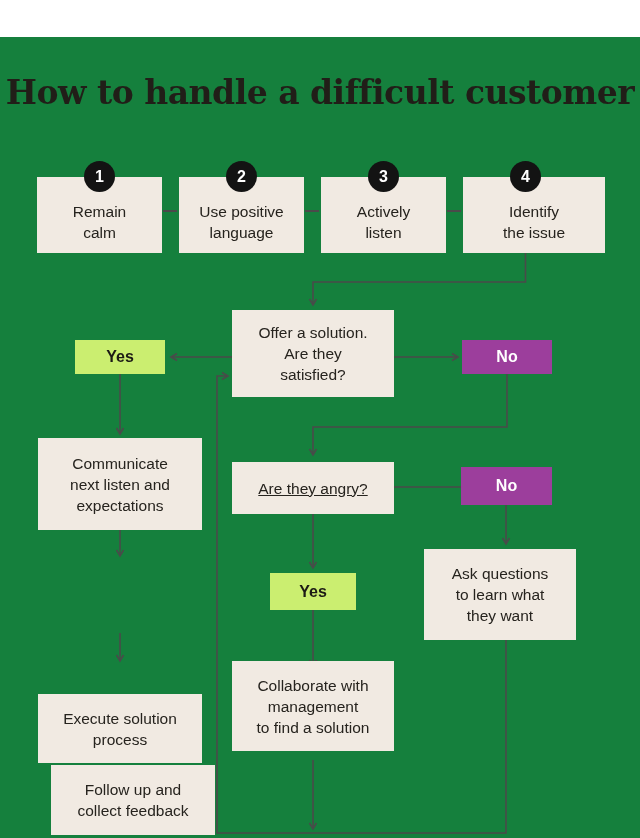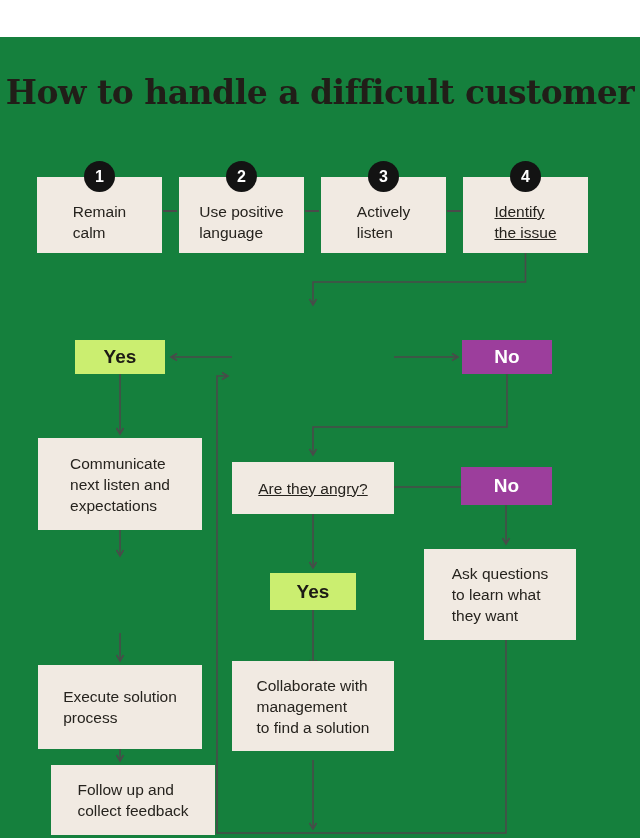--- a/index.html
+++ b/index.html
@@ -22,35 +22,35 @@
     font-size: 33px;
     letter-spacing: -0.5px;
     color: #211E18;
   }
   .node {
     position: absolute;
     background: #F1EAE2;
     display: flex;
     align-items: center;
     justify-content: center;
-    text-align: left;
+    text-align: center;
     color: #26231E;
     font-size: 15.5px;
     line-height: 21px;
     white-space: pre-line;
     box-sizing: border-box;
   }
   .step-node { padding-top: 14px; }
   .tag {
     position: absolute;
     display: flex;
     align-items: center;
     justify-content: center;
     font-weight: 700;
-    font-size: 19px;
+    font-size: 16px;
     white-space: nowrap;
   }
   .tag-yes { background: #CBEE70; color: #1C1A15; }
   .tag-no  { background: #9C3E9C; color: #FFFFFF; }
   .badge {
     position: absolute;
     width: 31px; height: 31px;
     border-radius: 50%;
     background: #131313;
     color: #FFFFFF;
@@ -113,47 +113,52 @@
 calm</span>
   </div>
   <div class="node step-node" style="left:321px; top:140px; width:125px; height:76px;">
     <span>Actively
 listen</span>
   </div>
   <div class="node step-node" style="left:179px; top:140px; width:125px; height:76px;">
     <span>Use positive
 language</span>
   </div>
-  <div class="node step-node" style="left:463px; top:140px; width:125px; height:76px;text-decoration:underline;">
+  <div class="node step-node" style="left:463px; top:140px; width:142px; height:76px;">
     <span>Identify
 the issue</span>
   </div>
 
   <div class="badge" style="left:84px;">1</div>
   <div class="badge" style="left:226px;">2</div>
   <div class="badge" style="left:368px;">3</div>
   <div class="badge" style="left:510px;">4</div>
 
   <div class="dash" style="left:163px;"></div>
   <div class="dash" style="left:305px;"></div>
   <div class="dash" style="left:447px;"></div>
 
+  <div class="node" style="left:232px; top:273px; width:162px; height:87px;">
+    <span>Offer a solution.
+Are they
+satisfied?</span>
+  </div>
 
   <div class="tag tag-yes" style="left:75px; top:303px; width:90px; height:34px;">Yes</div>
 
   <div class="tag tag-no" style="left:462px; top:303px; width:90px; height:34px;">No</div>
 
   <div class="node" style="left:38px; top:401px; width:164px; height:92px;">
     <span>Communicate
 next listen and
 expectations</span>
   </div>
 
 
-  <div class="node" style="left:38px; top:628px; width:164px; height:84px;">
+  <div class="node" style="left:38px; top:657px; width:164px; height:69px;">
     <span>Execute solution
 process</span>
   </div>
 
   <div class="node" style="left:51px; top:728px; width:164px; height:70px;">
     <span>Follow up and
 collect feedback</span>
   </div>
 
   <div class="node" style="left:232px; top:425px; width:162px; height:52px;text-decoration:underline;">

